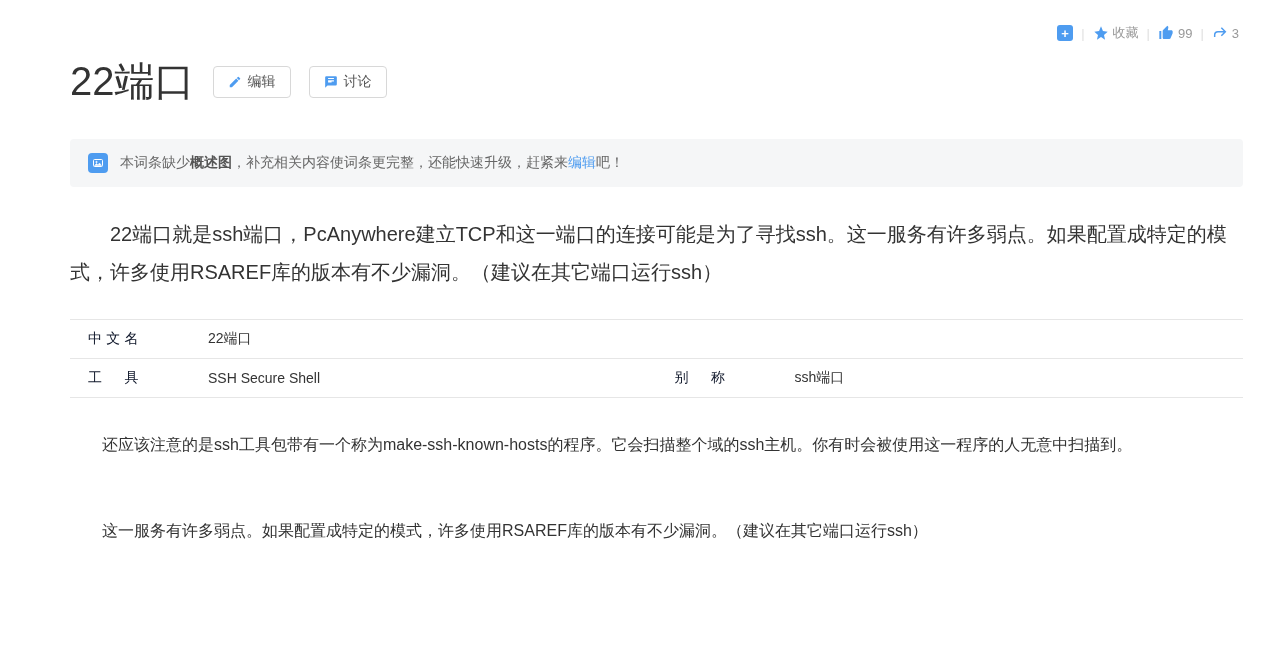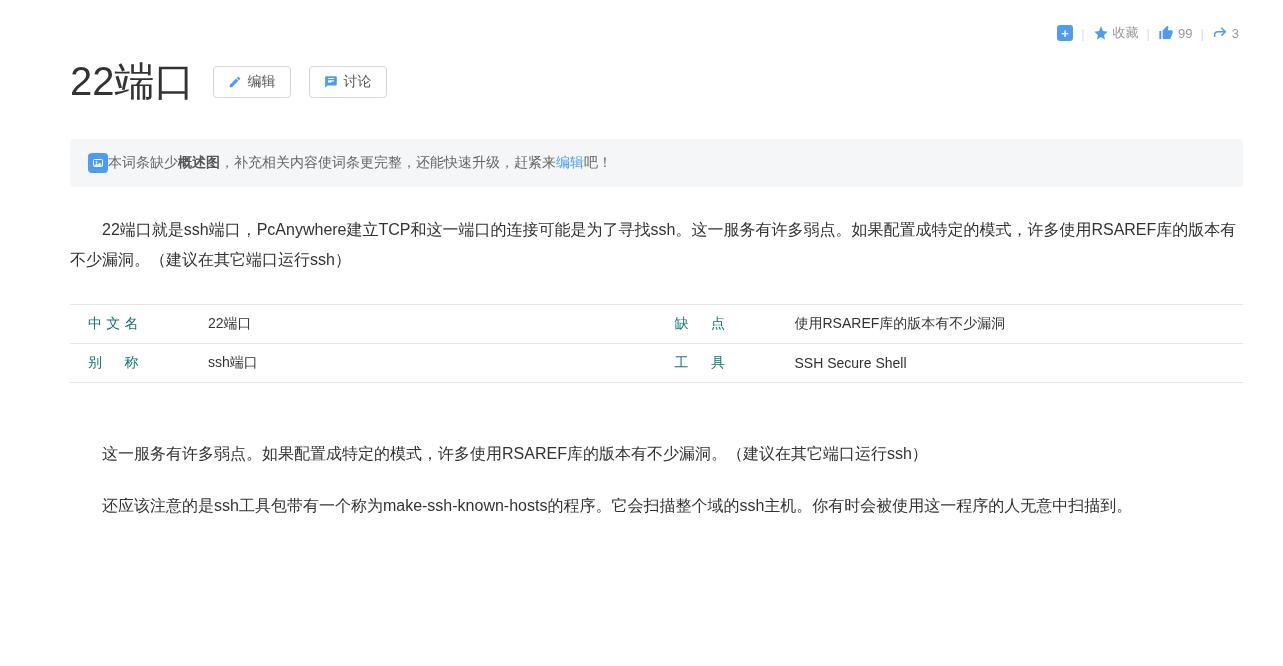--- a/index.html
+++ b/index.html
@@ -61,55 +61,56 @@
     background: #fff;
   }
   .btn svg { width: 14px; height: 14px; }
   .notice {
     margin-top: 30px;
     background: #f5f6f7;
     border-radius: 4px;
     padding: 14px 18px;
     display: flex;
     align-items: center;
+    gap: 12px;
     color: #666;
     font-size: 14px;
   }
   .notice .ico {
     width: 20px; height: 20px; border-radius: 4px;
     background:#4e9cf0; display:flex; align-items:center;
     justify-content:center; flex-shrink:0;
   }
   .notice .ico svg { width:12px; height:12px; stroke:#fff; fill:#fff; }
   .notice .bold { font-weight:600; color:#555; }
   .notice .link { color:#4e9cf0; cursor:pointer; }
   .intro {
     margin-top: 28px;
-    font-size: 16px;
+    font-size: 20px;
     line-height: 1.9;
     color: #333;
     text-indent: 2em;
   }
   .info-table {
     margin-top: 28px;
     border-top: 1px solid #e6e6e6;
   }
   .info-row {
     display: flex;
     border-bottom: 1px solid #e6e6e6;
   }
   .info-cell {
     flex: 1;
     display: flex;
     align-items: center;
     padding: 10px 18px;
     font-size: 14px;
   }
   .info-cell .label {
-    color: #0f766e;
+    color: #0f172a;
     width: 120px;
     flex-shrink: 0;
     letter-spacing: 0.3em;
   }
   .info-cell .value { color: #333; }
   .body-para {
     margin-top: 32px;
     font-size: 16px;
     line-height: 1.9;
     color: #333;
@@ -179,33 +180,29 @@
   </div>
 
   <p class="intro">22端口就是ssh端口，PcAnywhere建立TCP和这一端口的连接可能是为了寻找ssh。这一服务有许多弱点。如果配置成特定的模式，许多使用RSAREF库的版本有不少漏洞。（建议在其它端口运行ssh）</p>
 
   <div class="info-table">
     <div class="info-row">
       <div class="info-cell">
         <span class="label">中文名</span>
         <span class="value">22端口</span>
       </div>
+    </div>
+    <div class="info-row">
       <div class="info-cell">
-        <span class="label">缺　点</span>
-        <span class="value">使用RSAREF库的版本有不少漏洞</span>
+        <span class="label">工　具</span>
+        <span class="value">SSH Secure Shell</span>
       </div>
-    </div>
-    <div class="info-row">
       <div class="info-cell">
         <span class="label">别　称</span>
         <span class="value">ssh端口</span>
       </div>
-      <div class="info-cell">
-        <span class="label">工　具</span>
-        <span class="value">SSH Secure Shell</span>
-      </div>
-    </div>
-  </div>
-
+    </div>
+  </div>
+
+  <p class="body-para">还应该注意的是ssh工具包带有一个称为make-ssh-known-hosts的程序。它会扫描整个域的ssh主机。你有时会被使用这一程序的人无意中扫描到。</p>
   <p class="body-para" style="margin-top:56px">这一服务有许多弱点。如果配置成特定的模式，许多使用RSAREF库的版本有不少漏洞。（建议在其它端口运行ssh）</p>
-  <p class="body-para">还应该注意的是ssh工具包带有一个称为make-ssh-known-hosts的程序。它会扫描整个域的ssh主机。你有时会被使用这一程序的人无意中扫描到。</p>
 
 </div>
 
 </body></html>

